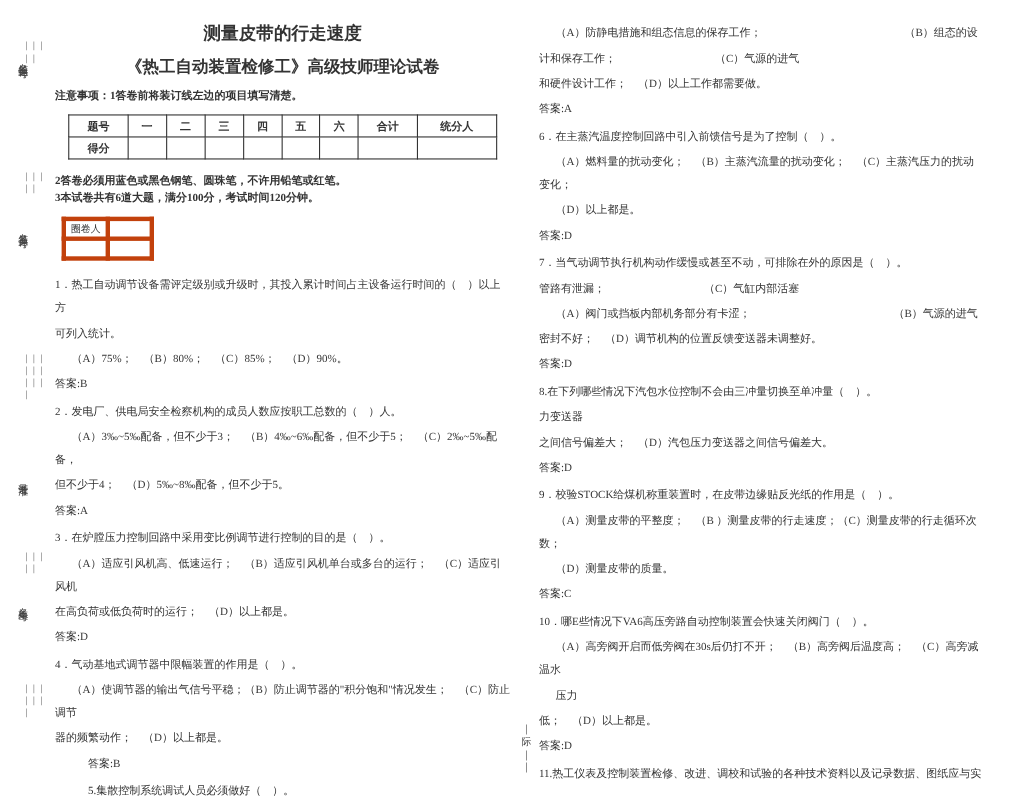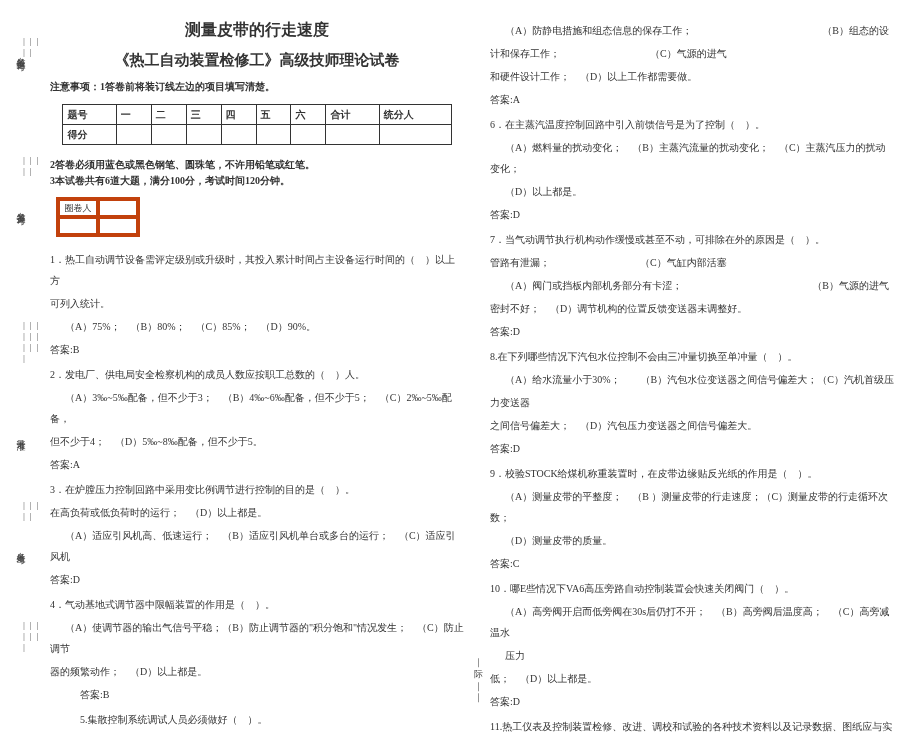--- a/index.html
+++ b/index.html
@@ -66,21 +66,21 @@
       margin-bottom: 10px;
     }
     .score-table {
       border-collapse: collapse;
       margin: 10px auto;
       width: 94%;
     }
     .score-table td {
       border: 1px solid #333;
       height: 20px;
-      text-align: left;
+      text-align: center;
       font-size: 10px;
       font-weight: bold;
       padding: 2px 4px;
     }
     .instructions {
       text-align: left;
       font-size: 10px;
       font-weight: bold;
       margin: 12px 0 6px 0;
       line-height: 1.6;
@@ -192,22 +192,22 @@
   <div class="question">可列入统计。</div>
   <div class="question indent">（A）75%；　（B）80%；　（C）85%；　（D）90%。</div>
   <div class="answer">答案:B</div>
 
   <div class="question">2．发电厂、供电局安全检察机构的成员人数应按职工总数的（　）人。</div>
   <div class="question indent">（A）3‰~5‰配备，但不少于3；　（B）4‰~6‰配备，但不少于5；　（C）2‰~5‰配备，</div>
   <div class="question">但不少于4；　（D）5‰~8‰配备，但不少于5。</div>
   <div class="answer">答案:A</div>
 
   <div class="question">3．在炉膛压力控制回路中采用变比例调节进行控制的目的是（　）。</div>
+  <div class="question indent">（A）适应引风机高、低速运行；　（B）适应引风机单台或多台的运行；　（C）适应引风机</div>
   <div class="question">在高负荷或低负荷时的运行；　（D）以上都是。</div>
-  <div class="question indent">（A）适应引风机高、低速运行；　（B）适应引风机单台或多台的运行；　（C）适应引风机</div>
   <div class="answer">答案:D</div>
 
   <div class="question">4．气动基地式调节器中限幅装置的作用是（　）。</div>
   <div class="question indent">（A）使调节器的输出气信号平稳；（B）防止调节器的"积分饱和"情况发生；　（C）防止调节</div>
   <div class="question">器的频繁动作；　（D）以上都是。</div>
   <div class="answer indent2">答案:B</div>
 
   <div class="question indent2">5.集散控制系统调试人员必须做好（　）。</div>
 </div>
 
@@ -224,21 +224,20 @@
   <div class="question indent">（D）以上都是。</div>
   <div class="answer">答案:D</div>
 
   <div class="question">7．当气动调节执行机构动作缓慢或甚至不动，可排除在外的原因是（　）。</div>
   <div class="question">管路有泄漏；　　　　　　　　　（C）气缸内部活塞</div>
   <div class="question indent">（A）阀门或挡板内部机务部分有卡涩；　　　　　　　　　　　　　（B）气源的进气</div>
   <div class="question">密封不好；　（D）调节机构的位置反馈变送器未调整好。</div>
   <div class="answer">答案:D</div>
 
   <div class="question">8.在下列哪些情况下汽包水位控制不会由三冲量切换至单冲量（　）。</div>
-  <div class="question indent">（A）给水流量小于30%；　　（B）汽包水位变送器之间信号偏差大；（C）汽机首级压</div>
   <div class="question">力变送器</div>
   <div class="question">之间信号偏差大；　（D）汽包压力变送器之间信号偏差大。</div>
   <div class="answer">答案:D</div>
 
   <div class="question">9．校验STOCK给煤机称重装置时，在皮带边缘贴反光纸的作用是（　）。</div>
   <div class="question indent">（A）测量皮带的平整度；　（B ）测量皮带的行走速度；（C）测量皮带的行走循环次数；</div>
   <div class="question indent">（D）测量皮带的质量。</div>
   <div class="answer">答案:C</div>
 
   <div class="question">10．哪E些情况下VA6高压旁路自动控制装置会快速关闭阀门（　）。</div>

